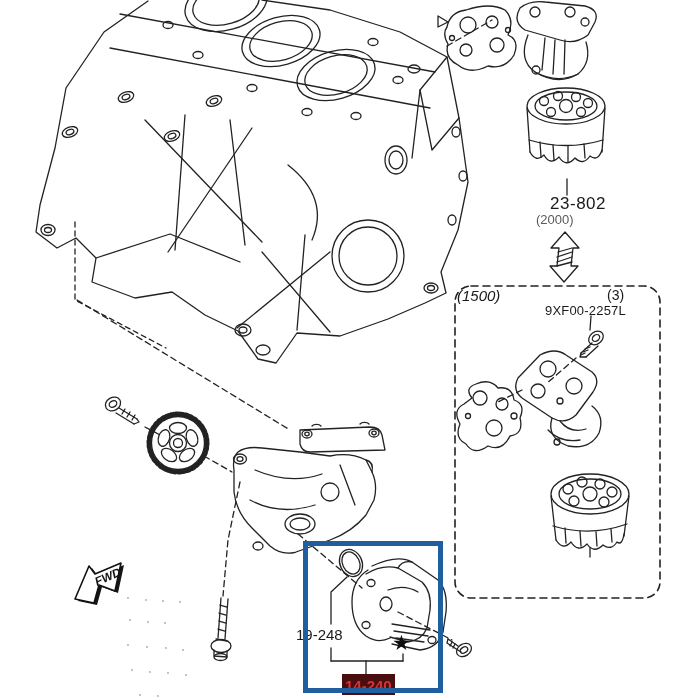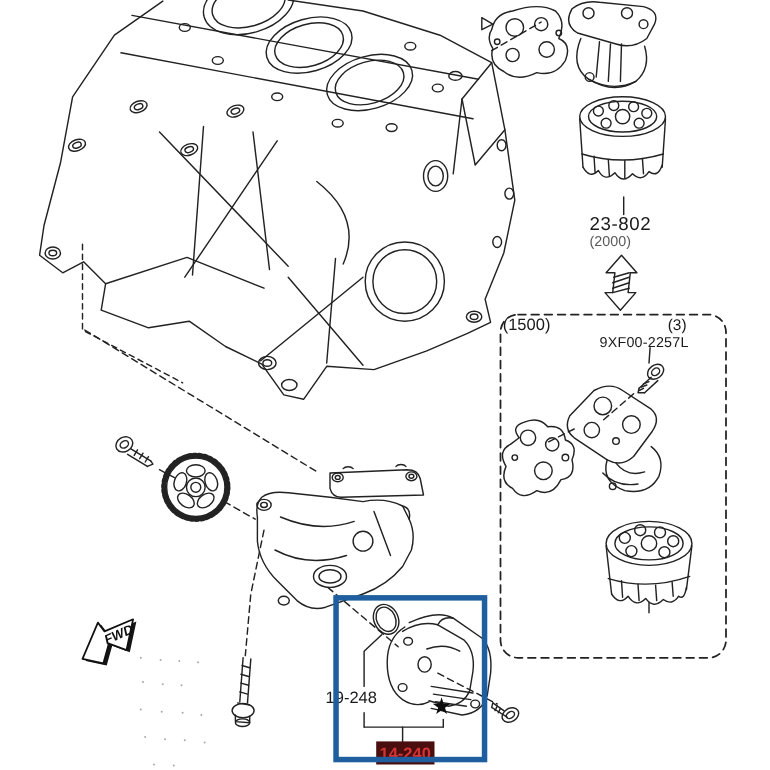--- a/index.html
+++ b/index.html
@@ -1,22 +1,22 @@
 <!DOCTYPE html>
 <html><head>
 <meta charset="utf-8">
 <style>
   html,body{margin:0;padding:0;background:#fff;}
   #stage{position:relative;width:700px;height:700px;background:#fff;overflow:hidden;
          font-family:"Liberation Sans",sans-serif;color:#1a1a1a;}
   #art{position:absolute;left:0;top:0;z-index:1;}
   .lbl{position:absolute;z-index:3;white-space:nowrap;color:#1a1a1a;line-height:1.05;}
-  .lbl-23802{left:536px;top:195px;width:70px;text-align:left;font-size:17px;letter-spacing:.5px;}
+  .lbl-23802{left:536px;top:195px;width:70px;text-align:right;font-size:17px;letter-spacing:.5px;}
   .lbl-2000{left:536px;top:213px;width:70px;font-size:13px;color:#5a5a5a;}
-  .lbl-1500{left:457px;top:288px;font-size:15px;}
+  .lbl-1500{left:457px;top:288px;font-size:15px;font-style:italic;}
   .lbl-qty3{left:607px;top:288px;font-size:14px;}
   .lbl-9xf00{left:545px;top:304px;font-size:13px;letter-spacing:.2px;}
   .lbl-14248{left:296px;top:627px;font-size:15px;}
   .lbl-14240{left:342px;top:674px;font-size:15px;font-weight:700;
              background:#4a0e0e;color:#d63434;padding:4px 3px 1px 3px;}
   .lbl-star{left:392px;top:632px;font-size:21px;color:#0d0d0d;}
   #hlbox{position:absolute;z-index:4;left:303px;top:541px;width:140px;height:152px;
          border:5px solid #1f5fa0;box-sizing:border-box;background:transparent;}
 </style>
 </head>

